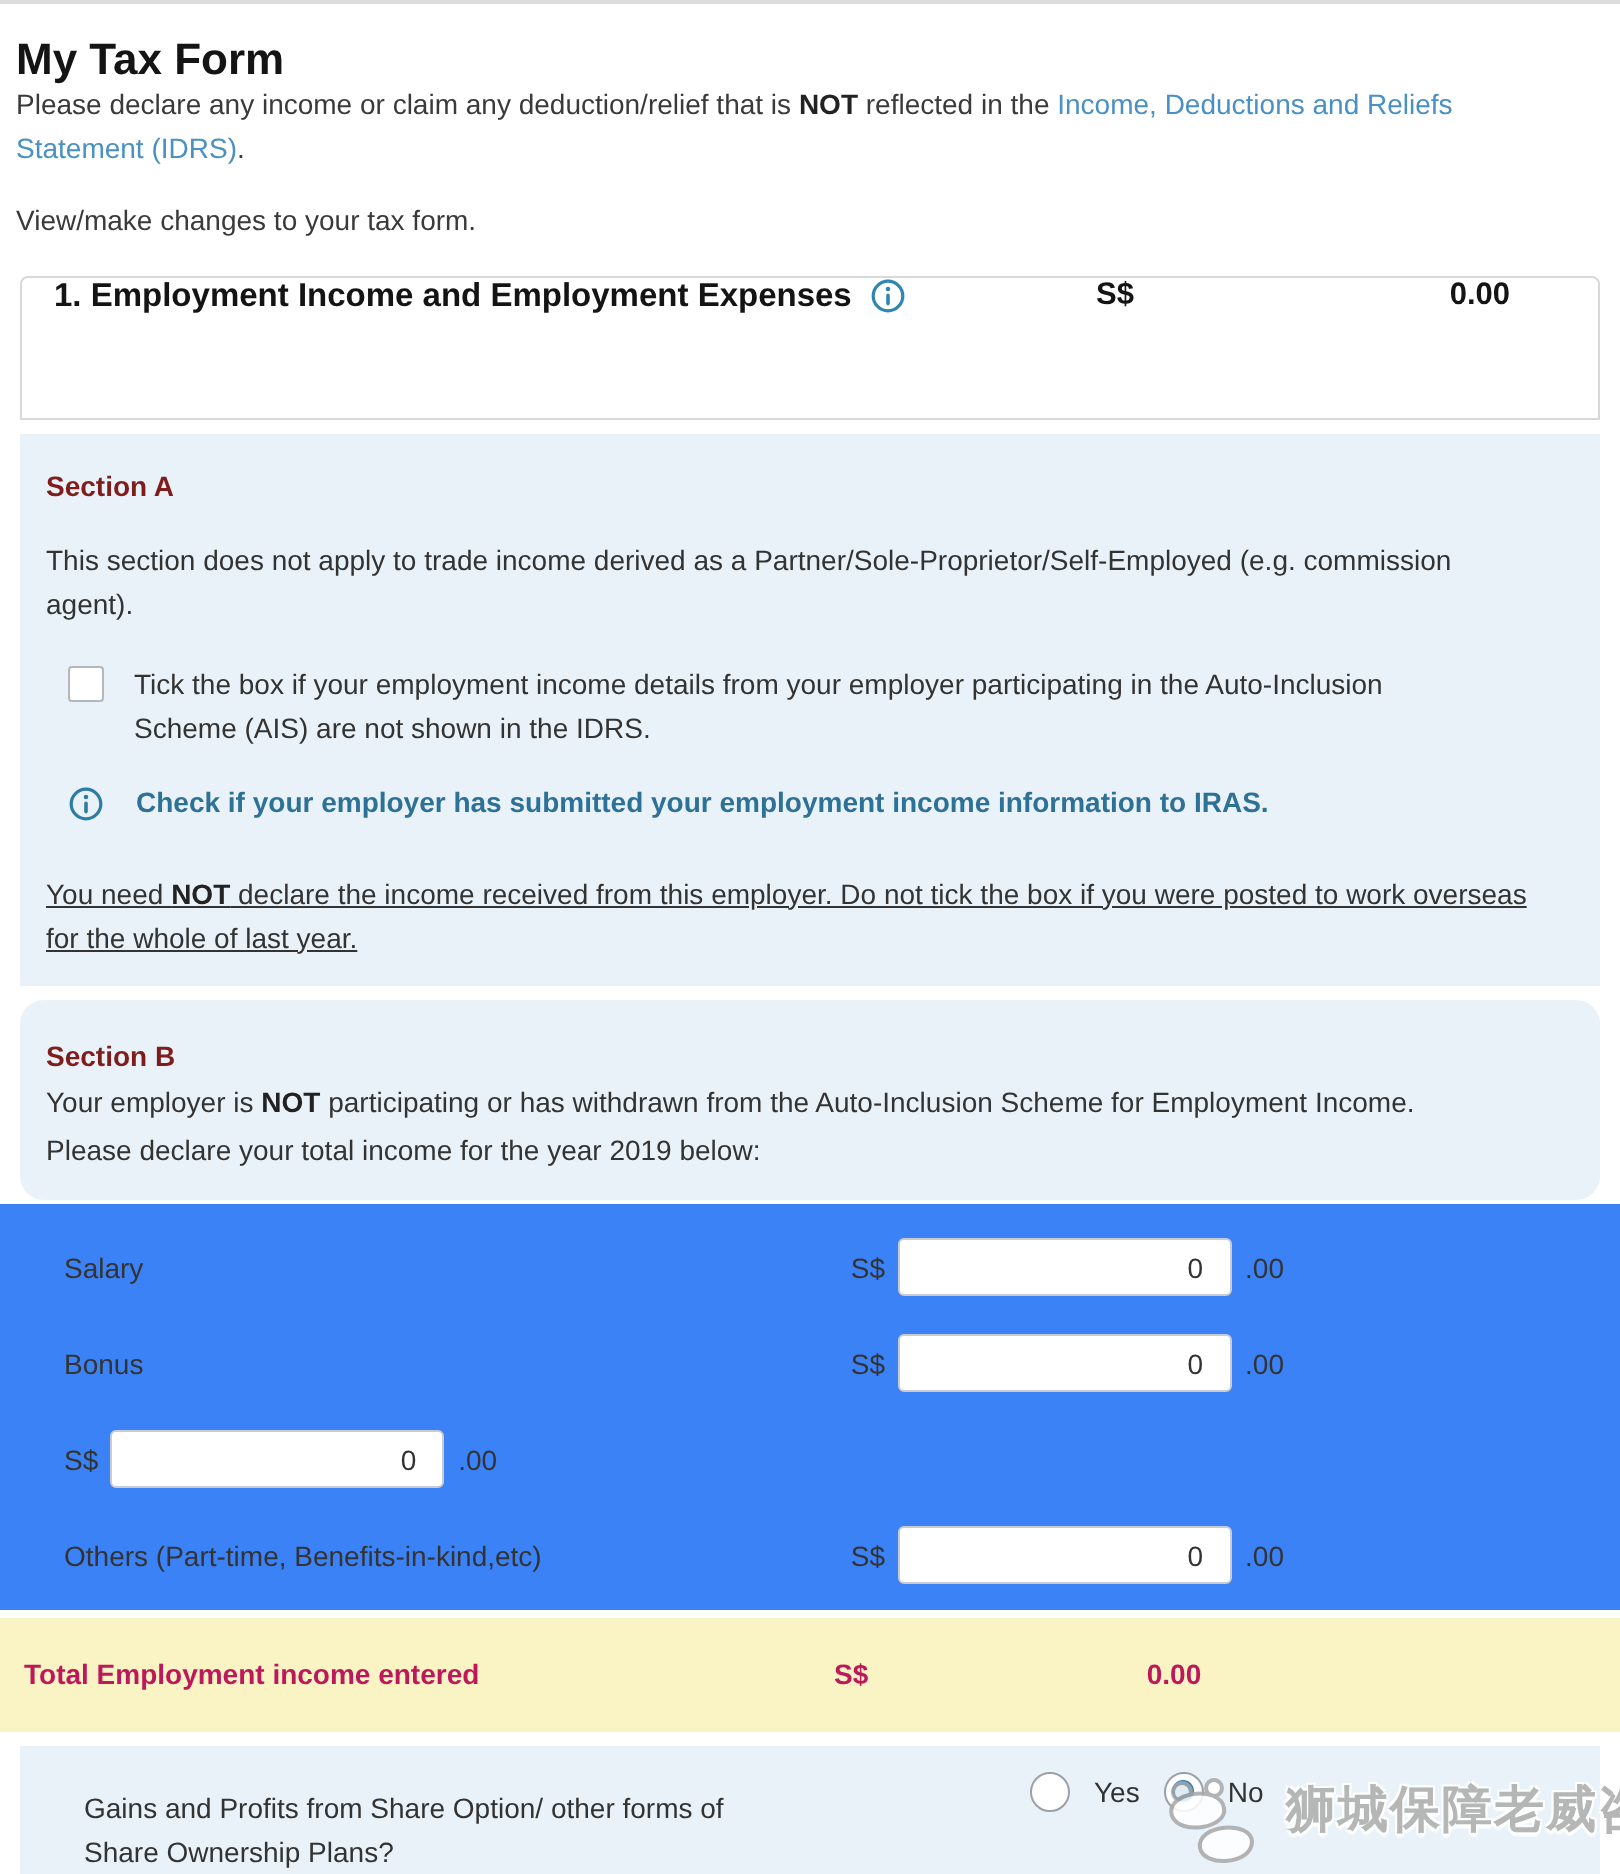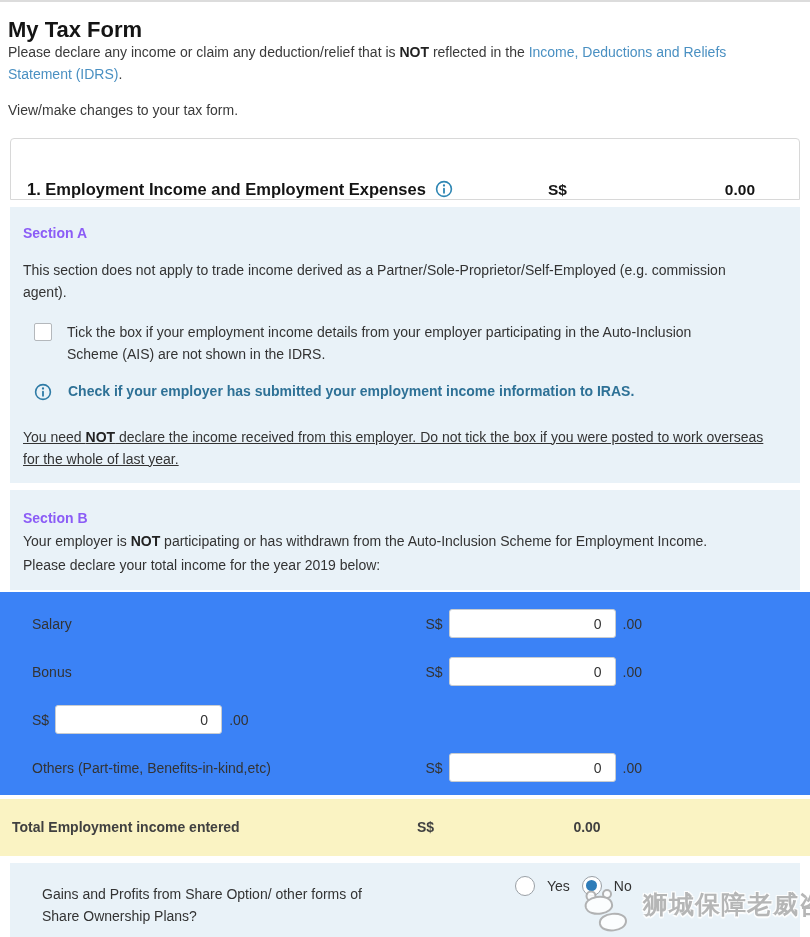--- a/index.html
+++ b/index.html
@@ -17,65 +17,65 @@
   .page-head { padding:0 8px; }
   .page-title { font-size:22px; font-weight:700; color:#141414; margin:16px 0 0 0; line-height:24px; }
   .intro { margin:0; line-height:21.5px; color:#3a3a3a; }
   .intro-first { margin-top:15px; }
   .intro-declare { max-width:745px; }
   a.text-link { color:#4a90c2; text-decoration:none; cursor:pointer; }
   b.inline-bold { color:#222; }
 
   
   .card-header {
-    margin:16px 10px 0 10px; height:62px;
+    margin:16px 10px 0 10px; height:72px;
     background:#fff; border:1px solid #d8d8d8; border-radius:4px 4px 0 0;
-    display:flex; align-items:flex-end; padding:0 16px;
+    display:flex; align-items:flex-start; padding:0 16px;
   }
   .hdr-title { flex:1; font-size:16.5px; font-weight:700; color:#141414; display:flex; align-items:center; gap:9px; }
   .icon-info { color:#2e86b3; flex:0 0 auto; display:inline-flex; }
   .hdr-money { width:235px; display:flex; justify-content:space-between; padding-right:28px; font-size:15.5px; font-weight:700; color:#141414; }
 
   .block { margin:0 10px; background:#e9f2f8; }
 
   
   .section-a { margin-top:7px; height:276px; padding:16px 20px 0 13px; }
-  .sec-heading { font-weight:700; color:#8b5cf6; margin:0; line-height:20px; }
+  .sec-heading { font-weight:700; color:#7f1d1d; margin:0; line-height:20px; }
   .sec-para { margin:16px 0 0 0; line-height:22px; max-width:722px; }
   .checkbox-row { display:flex; margin-top:18px; align-items:flex-start; }
   .checkbox {
     width:18px; height:18px; background:#fff; border:1px solid #b4b8bc; border-radius:2px;
     flex:0 0 auto; margin:2px 0 0 11px; cursor:pointer;
   }
   .checkbox-label { margin-left:15px; line-height:22px; max-width:672px; }
   .check-link-row { display:flex; margin-top:16px; align-items:flex-start; }
   .check-link-row .icon-info { color:#2e7ba6; margin:2px 0 0 11px; }
   .check-link { margin-left:16px; color:#2e7196; font-weight:700; line-height:21px; text-decoration:none; cursor:pointer; }
   .note-para { margin:24px 0 0 0; line-height:22px; max-width:762px;text-decoration:underline; }
 
   
-  .section-b { margin-top:7px; height:100px; padding:18px 20px 0 13px; }
+  .section-b { margin-top:7px; height:100px; padding:18px 20px 0 13px;border-radius:12px; }
   .sec-b-line { margin:2px 0 0 0; line-height:22px; }
 
   
   .fields-block { margin-top:2px; height:203px; background:#3b82f6; padding:8px 0 0 32px; }
   .field-row { display:flex; align-items:center; height:48px; padding-right:168px; }
   .field-label { flex:1; color:#333; }
   .field-cur { margin-right:6px; color:#333; }
   .amount-input {
     width:167px; height:29px; background:#fff; border:1px solid #c8ccd0; border-radius:3px;
     text-align:right; padding:0 13px 0 6px; font-family:inherit; font-size:14px; color:#333; outline:none;
   }
   .field-cents { margin-left:7px; color:#333; }
 
   
   .total-row {
     margin-top:4px; height:57px; background:#faf3c3;
     display:grid; grid-template-columns:405px 150px auto; align-items:center; padding-left:12px;
-    font-weight:700; color:#404040;
+    font-weight:700; color:#be185d;
   }
   .total-amt { width:40px; text-align:center; }
 
   
   .question-block { margin-top:7px; height:80px; padding:20px 0 0 32px; display:flex; }
   .question-label { max-width:338px; line-height:22px; }
   .radio-group { display:flex; align-items:center; margin:-7px 0 0 135px; align-self:flex-start; }
   .radio-option { display:flex; align-items:center; cursor:pointer; }
   .radio-option + .radio-option { margin-left:12px; }
   .radio-circle {

